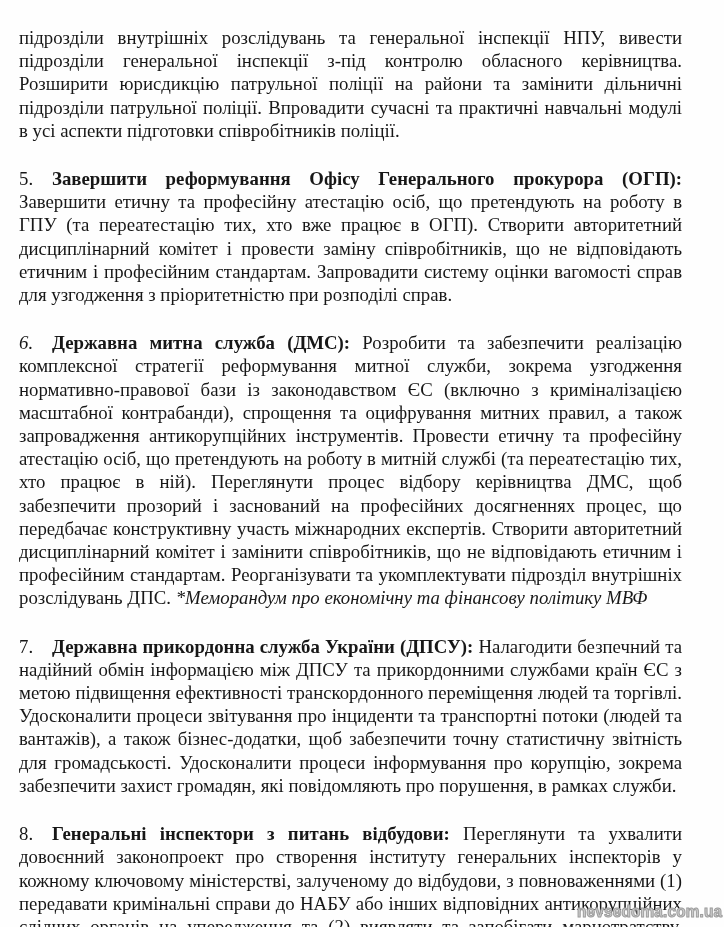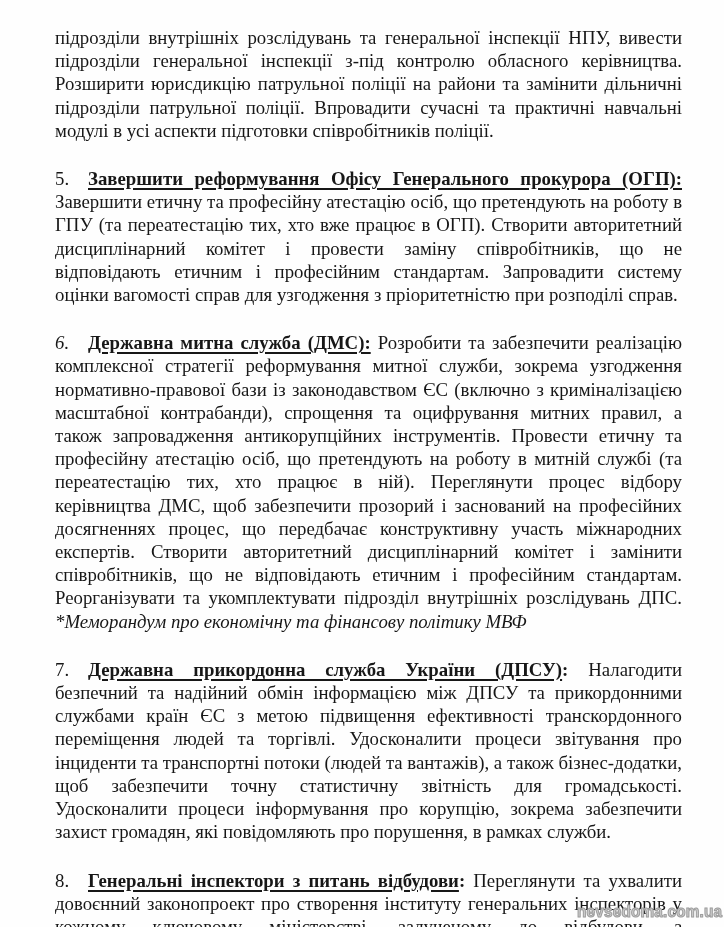--- a/index.html
+++ b/index.html
@@ -6,42 +6,41 @@
     margin: 0;
     padding: 0;
     background: #ffffff;
   }
   .page {
     position: relative;
     width: 724px;
     height: 927px;
     box-sizing: border-box;
     background: #fefefe;
-    padding: 26px 42px 0 55px;
+    padding: 26px 42px 0 19px;
     overflow: hidden;
     font-family: "Liberation Serif", "DejaVu Serif", serif;
     font-size: 18.8px;
     line-height: 23.2px;
     color: #171717;
     text-align: justify;
   }
   .para {
     margin: 0 0 25px 0;
   }
   .num {
     display: inline-block;
     width: 33px;
     font-weight: normal;
   }
   .num.italic {
     font-style: italic;
   }
   .heading {
     font-weight: bold;
-    text-decoration: underline;
     text-decoration-thickness: 2px;
     text-underline-offset: 3px;
   }
   .post-colon {
     font-weight: bold;
   }
   .italic-tail {
     font-style: italic;
   }
   .watermark {

